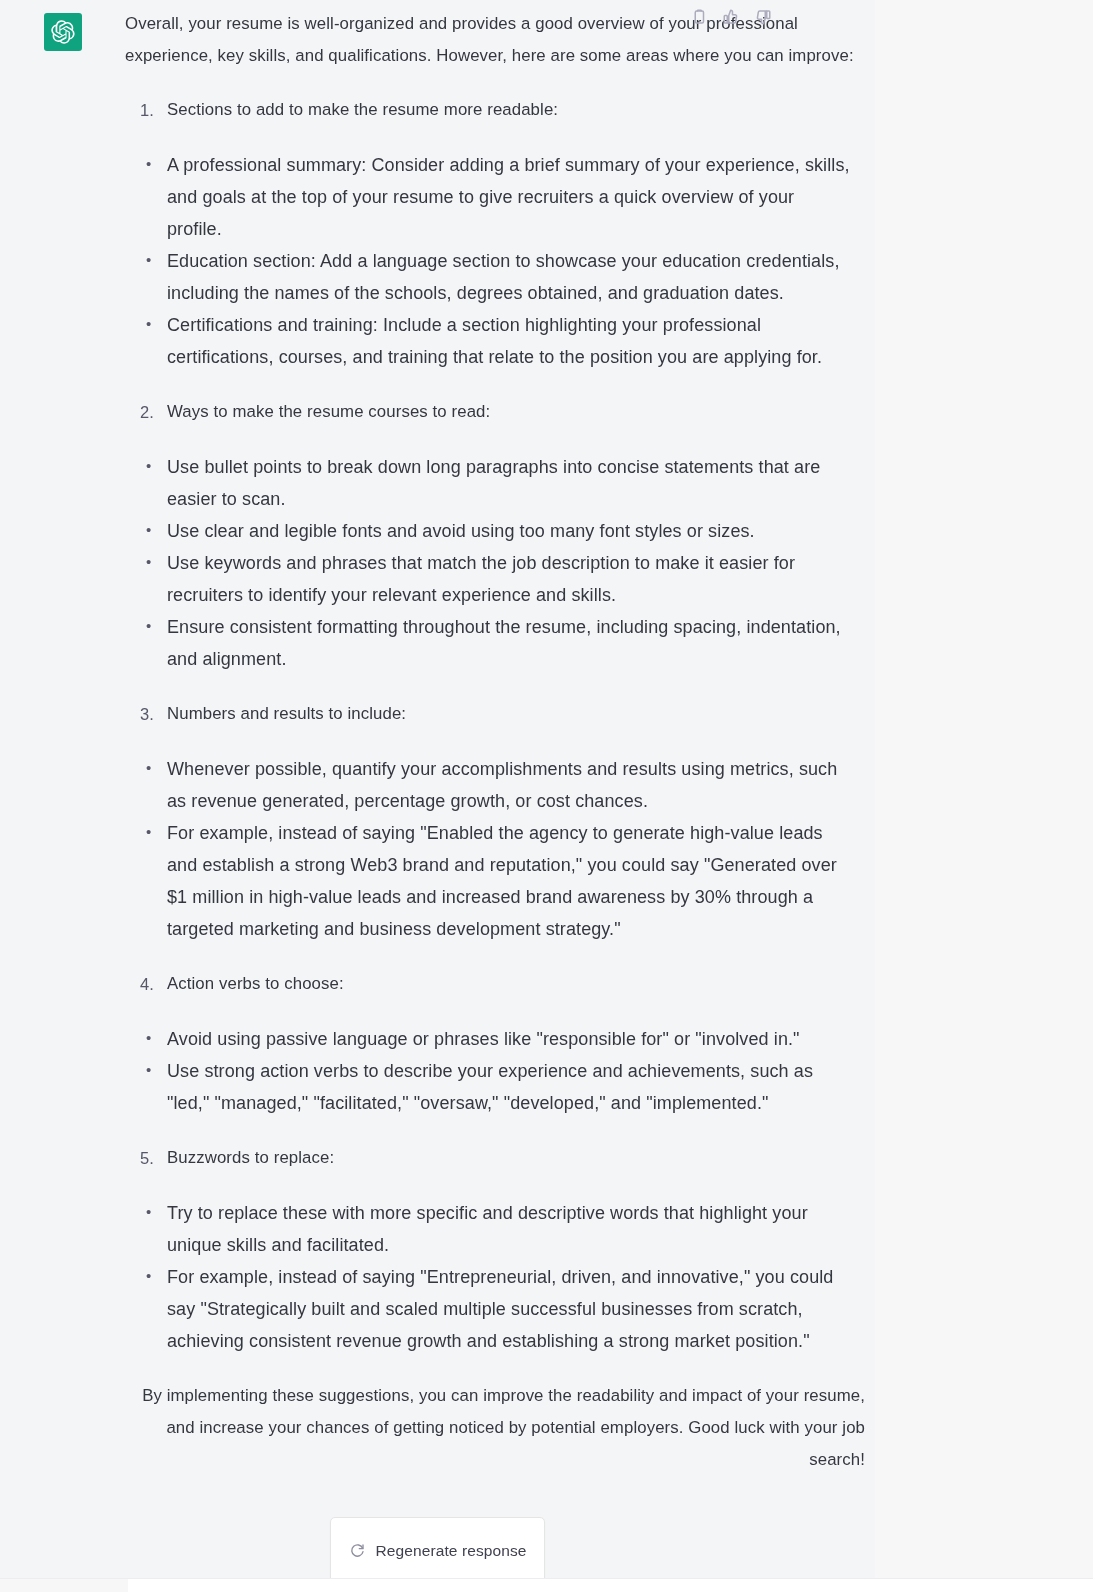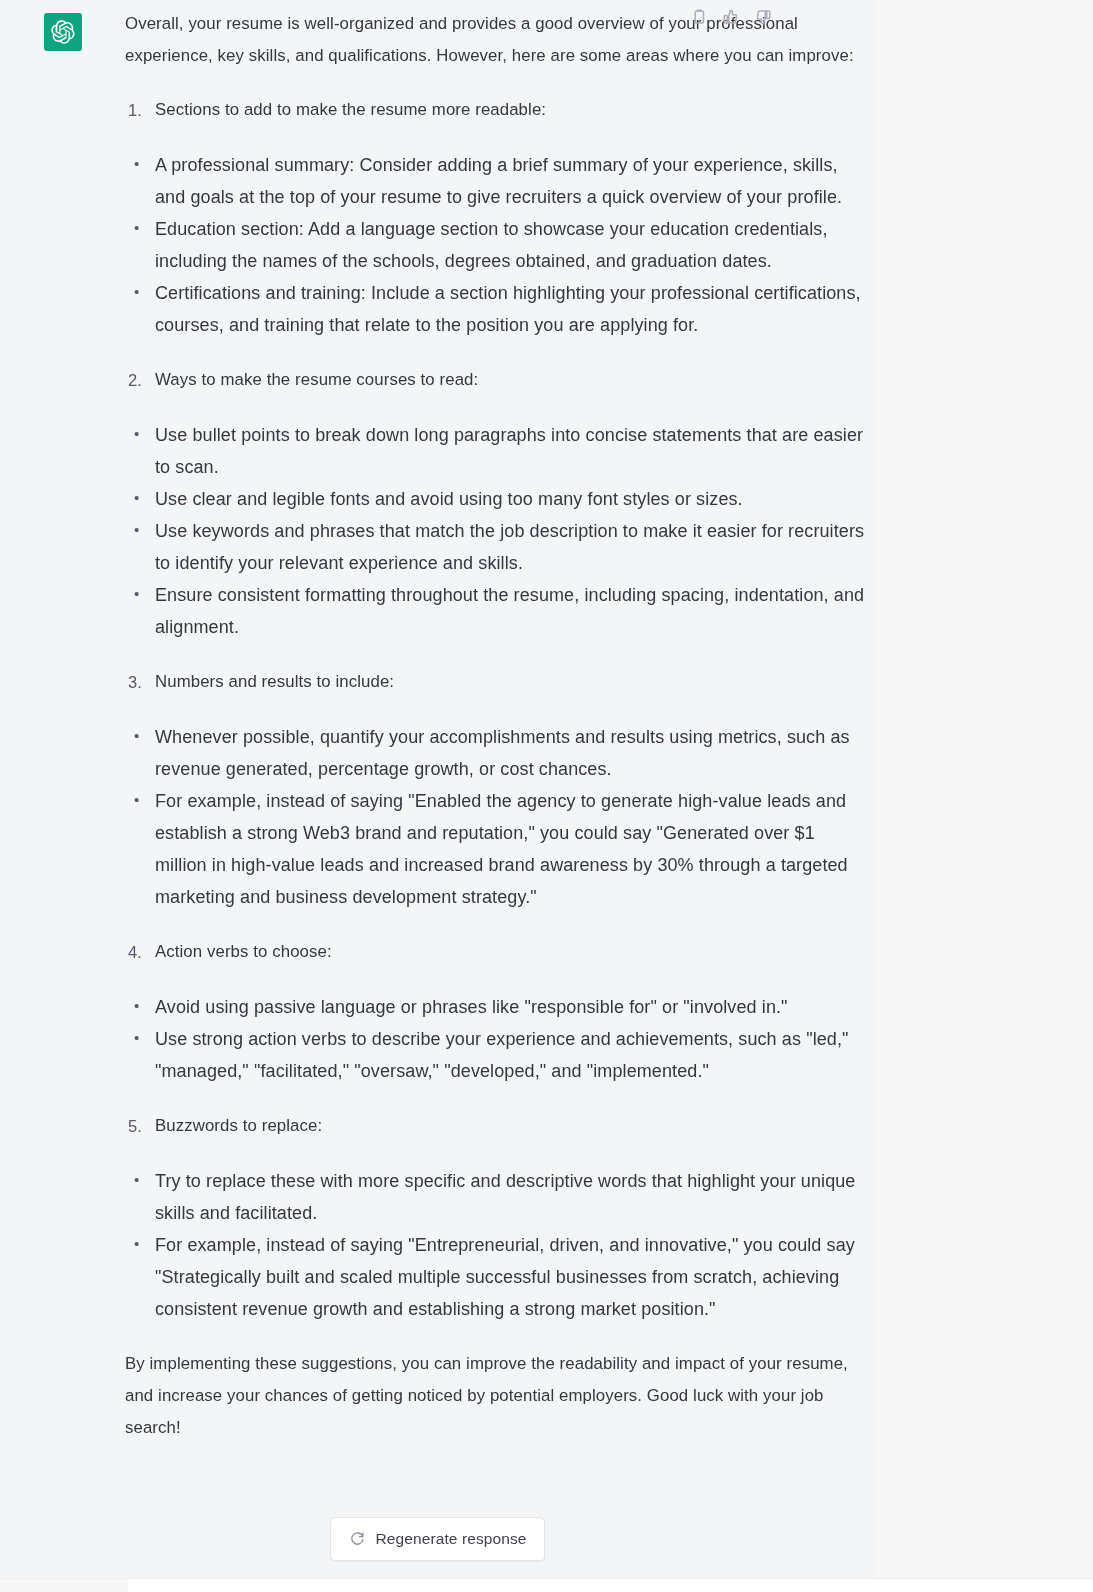--- a/index.html
+++ b/index.html
@@ -71,31 +71,31 @@
 
   
   .para {
     font-size: 16.8px;
     line-height: 32px;
     color: #353740;
     letter-spacing: 0.1px;
     margin: 0;
   }
   .para.intro { margin-bottom: 22px; }
-  .para.outro { margin-top: 10px; }
+  .para.outro { margin-top: 10px; text-align: right; }
 
   ol.numbered {
     margin: 0;
     padding: 0;
     list-style: none;
     counter-reset: sec;
   }
   ol.numbered > li.section {
     counter-increment: sec;
-    margin: 0;
+    margin: 12px;
   }
   .sec-head {
     position: relative;
     font-size: 16.8px;
     line-height: 32px;
     color: #353740;
     letter-spacing: 0.1px;
     padding-left: 30px;
     margin-bottom: 23px;
   }
@@ -141,21 +141,21 @@
     pointer-events: none;
   }
   .regen-btn {
     pointer-events: auto;
     display: inline-flex;
     align-items: center;
     gap: 11px;
     background: #ffffff;
     border: 1px solid #e5e5e6;
     border-radius: 5px;
-    padding: 12px 18px;
+    padding: 24px 18px;
     font-size: 15.5px;
     color: #40414f;
     box-shadow: 0 1px 2px rgba(16,24,40,0.04);
     cursor: pointer;
     font-family: "Liberation Sans", sans-serif;
     letter-spacing: 0.1px;
   }
   .regen-icon { width: 16px; height: 16px; color: #8e8ea0; display:block; }
   .regen-icon svg { display:block; width:16px; height:16px; }
 

